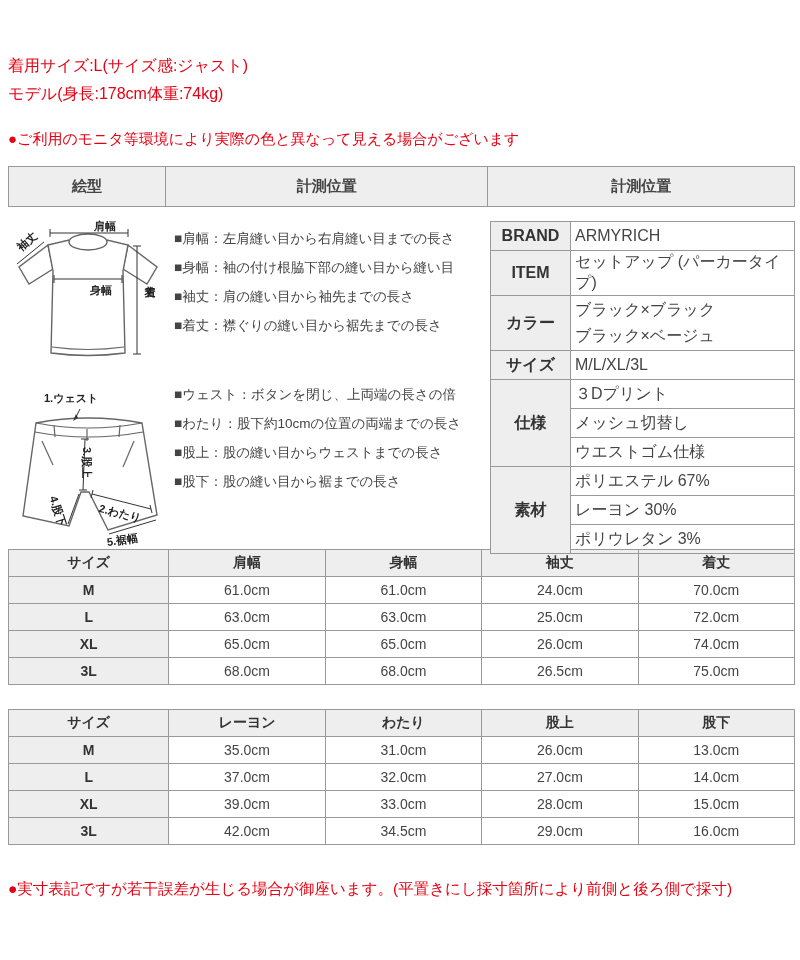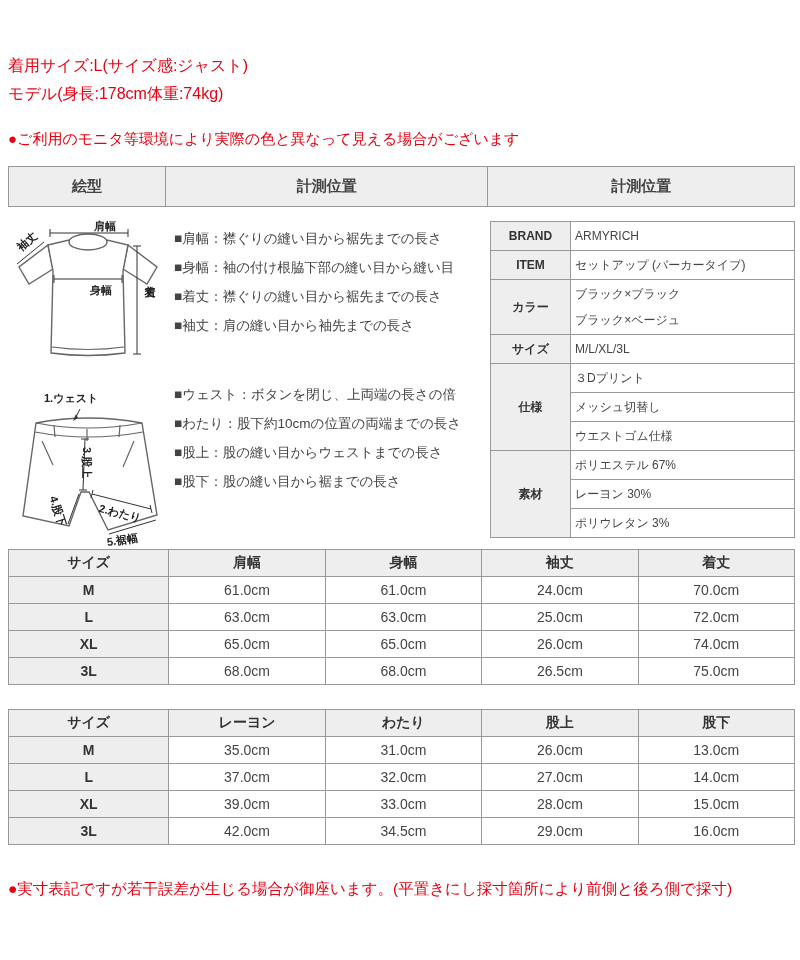--- a/index.html
+++ b/index.html
@@ -29,21 +29,21 @@
   .dlabel { position: absolute; font-size: 11px; font-weight: bold; color: #222;
     white-space: nowrap; transform-origin: left top; }
   .vert { writing-mode: vertical-rl; }
 
   .notes-col { width: 316px; font-size: 13.5px; color: #444; }
   .note-group.tops { margin-top: 17px; }
   .note-group.bottoms { margin-top: 40px; }
   .m-note { line-height: 29px; white-space: nowrap; }
 
   .spec-col { flex: 1; padding-top: 14px; }
-  .spec-table { width: 100%; font-size: 12px; }
+  .spec-table { width: 100%; font-size: 16px; }
   .spec-table th { border: 1px solid #999; background: #eee; width: 80px;
     font-weight: bold; color: #333; padding: 2px; }
   .spec-table td { border: 1px solid #999; text-align: left; height: 29px;
     color: #444; padding: 1px 4px; }
   .spec-table td.two-line { height: 54px; }
   .spec-table td.two-line div { line-height: 26px; }
 
   .size-table { width: 100%; table-layout: fixed; font-size: 14px; text-align: center; }
   .size-table th { border: 1px solid #999; background: #eee; height: 27px;
     font-weight: bold; color: #333; }
@@ -129,24 +129,24 @@
         <span class="dlabel" style="left:36px; top:0px;">1.ウェスト</span>
         <span class="dlabel" style="left:86px; top:56px; transform:rotate(90deg);">3.股上</span>
         <span class="dlabel" style="left:52px; top:103px; transform:rotate(72deg);">4.股下</span>
         <span class="dlabel" style="left:93px; top:110px; transform:rotate(14deg);">2.わたり</span>
         <span class="dlabel" style="left:98px; top:144px; transform:rotate(-8deg);">5.裾幅</span>
       </div>
     </div>
 
     <div class="notes-col">
       <div class="note-group tops">
-        <div class="m-note">■肩幅：襟ぐりの縫い目から裾先までの長さ</div>
+        <div class="m-note">■肩幅：左肩縫い目から右肩縫い目までの長さ</div>
         <div class="m-note">■身幅：袖の付け根脇下部の縫い目から縫い目</div>
+        <div class="m-note">■袖丈：肩の縫い目から袖先までの長さ</div>
         <div class="m-note">■着丈：襟ぐりの縫い目から裾先までの長さ</div>
-        <div class="m-note">■袖丈：肩の縫い目から袖先までの長さ</div>
       </div>
       <div class="note-group bottoms">
         <div class="m-note">■ウェスト：ボタンを閉じ、上両端の長さの倍</div>
         <div class="m-note">■わたり：股下約10cmの位置の両端までの長さ</div>
         <div class="m-note">■股上：股の縫い目からウェストまでの長さ</div>
         <div class="m-note">■股下：股の縫い目から裾までの長さ</div>
       </div>
     </div>
 
     <div class="spec-col">

